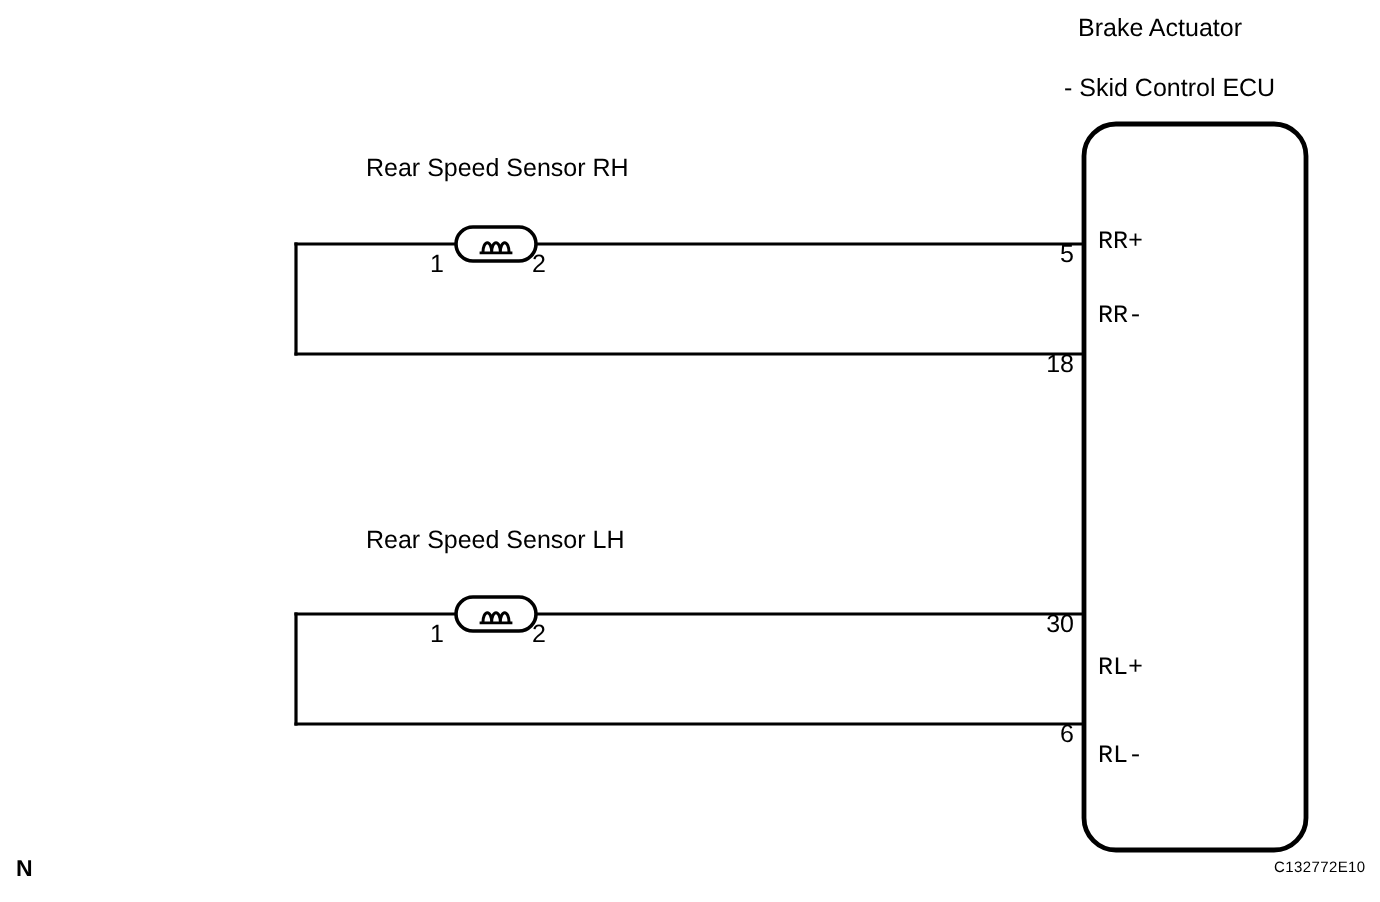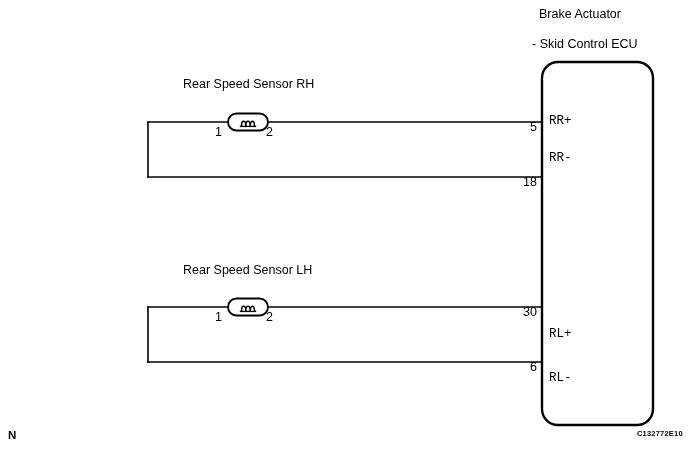--- a/index.html
+++ b/index.html
@@ -94,15 +94,15 @@
   <div class="lbl pin-num" style="left:509px; top:176px; width:28px;">18</div>
   <div class="lbl pin-num" style="left:509px; top:306px; width:28px;">30</div>
   <div class="lbl pin-num" style="left:509px; top:361px; width:28px;">6</div>
 
   <div class="lbl pin-name" style="left:549px; top:115px;">RR+</div>
   <div class="lbl pin-name" style="left:549px; top:152px;">RR-</div>
   <div class="lbl pin-name" style="left:549px; top:300px;margin-top:28px;">RL+</div>
   <div class="lbl pin-name" style="left:549px; top:372px;">RL-</div>
 
   <div class="lbl corner-mark" style="left:8px; top:430px;">N</div>
-  <div class="lbl doc-code" style="left:637px; top:430px;font-weight:bold;">C132772E10</div>
+  <div class="lbl doc-code" style="left:637px; top:430px;">C132772E10</div>
 
 </div>
 
 </body></html>

